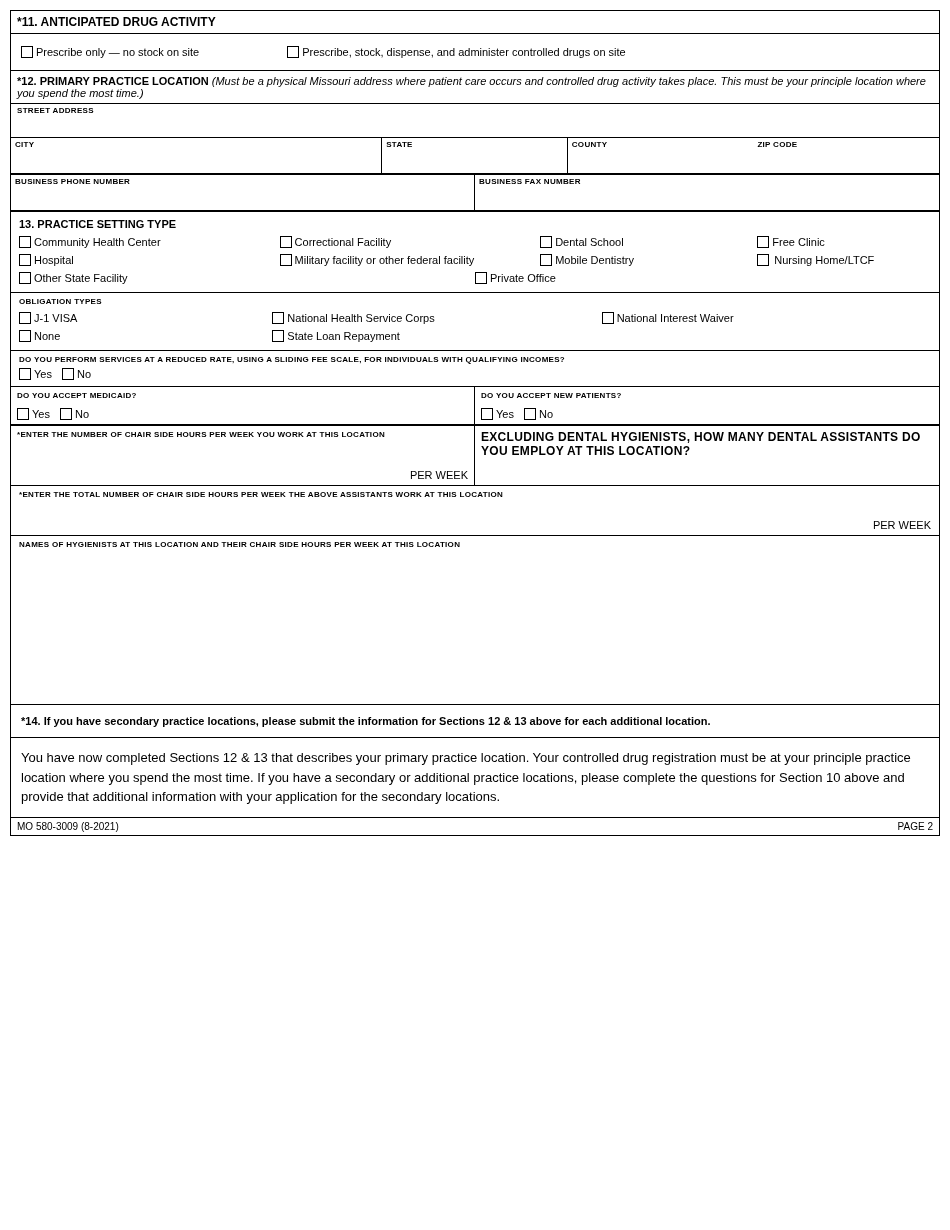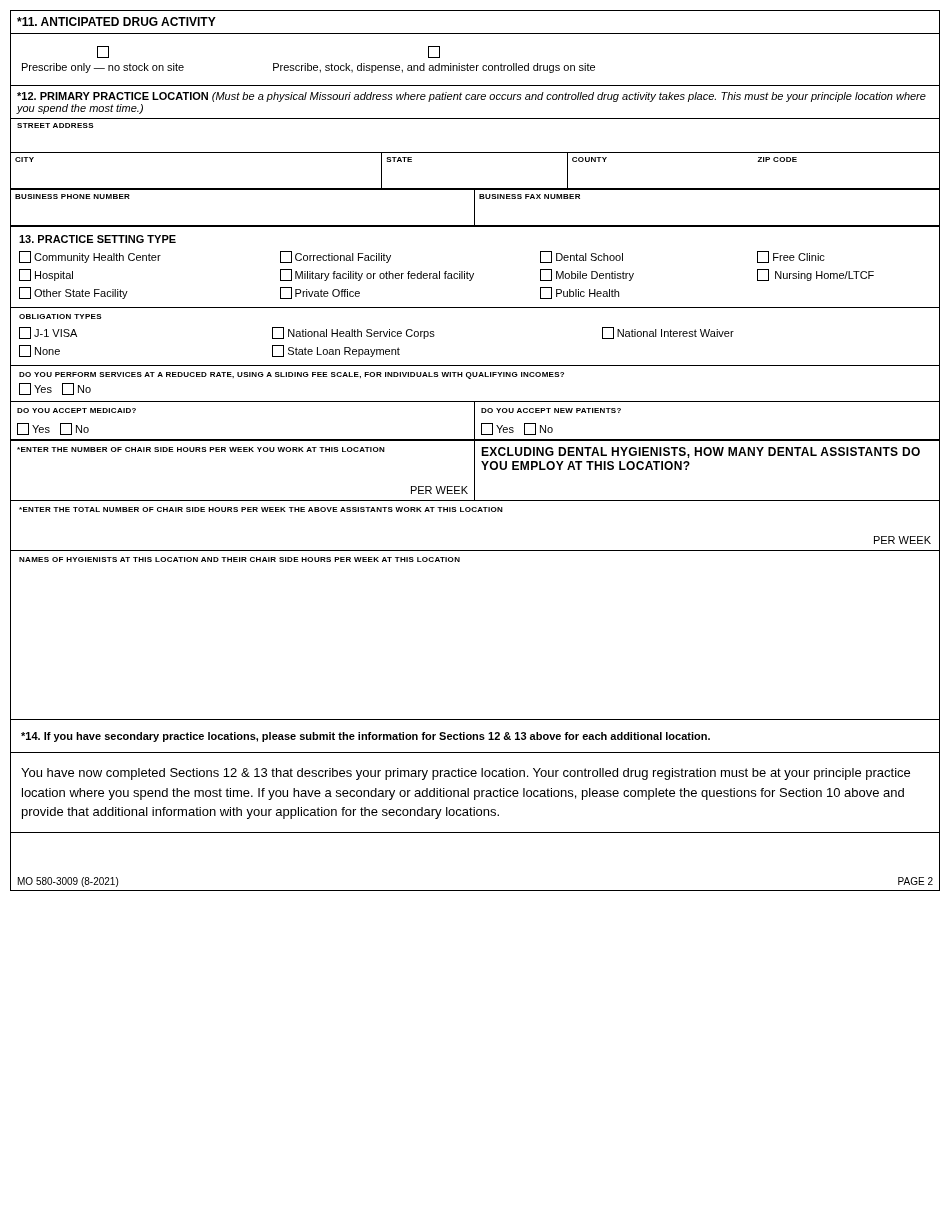--- a/index.html
+++ b/index.html
@@ -29,24 +29,23 @@
     }
     .checkbox-row {
       display: flex;
       align-items: center;
       gap: 4px;
       margin: 4px 0;
       flex-wrap: wrap;
     }
     .checkbox-item {
       display: flex;
-      align-items: center;
+      align-items: flex-start;
       gap: 3px;
       margin-right: 20px;
-      flex-direction: column;
     }
     .checkbox-box {
       width: 12px;
       height: 12px;
       border: 1px solid #000;
       display: inline-block;
       flex-shrink: 0;
     }
     .field-cell {
       border-right: 1px solid #000;
@@ -118,21 +117,20 @@
       line-height: 1.5;
       border-bottom: 1px solid #000;
     }
     .footer-row {
       display: flex;
       justify-content: space-between;
       padding: 3px 6px;
     }
     .footer-text {
       font-size: 10px;
-      margin-top: 40px;
     }
     .italic-text {
       font-style: italic;
       font-weight: normal;
     }
     .bold-text {
       font-weight: bold;
     }
   </style>
 </head>
@@ -239,24 +237,20 @@
     </div>
 
     <div style="display:flex; align-items:center; margin-bottom:4px; gap:0;">
       <div style="flex:1.2; display:flex; align-items:center; gap:3px;">
         <span class="checkbox-box"></span>
         <span>Other State Facility</span>
       </div>
       <div style="flex:1.2; display:flex; align-items:center; gap:3px;">
         <span class="checkbox-box"></span>
         <span>Private Office</span>
-      </div>
-      <div style="flex:1.8; display:flex; align-items:center; gap:3px;">
-        <span class="checkbox-box"></span>
-        <span>Public Health</span>
       </div>
     </div>
   </div>
 
   <div style="border-bottom: 1px solid #000; padding: 4px 8px 8px 8px;">
     <div class="field-label" style="margin-bottom:6px;">OBLIGATION TYPES</div>
 
     <div style="display:flex; align-items:flex-start; margin-bottom:6px;">
       <div style="flex:1; display:flex; align-items:center; gap:3px;">
         <span class="checkbox-box"></span>

